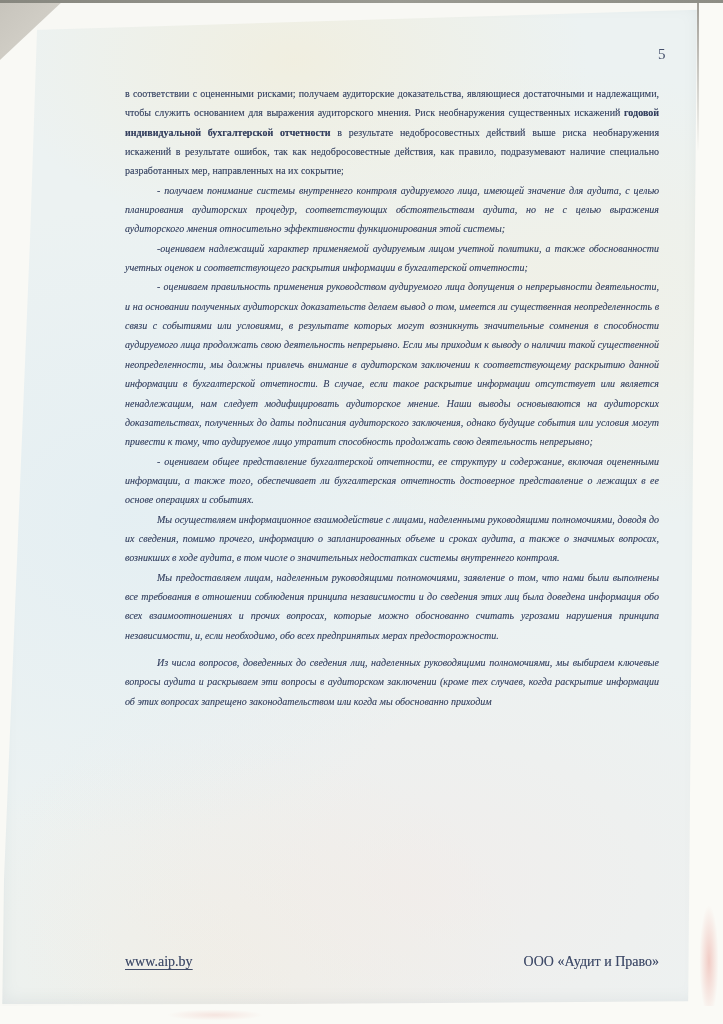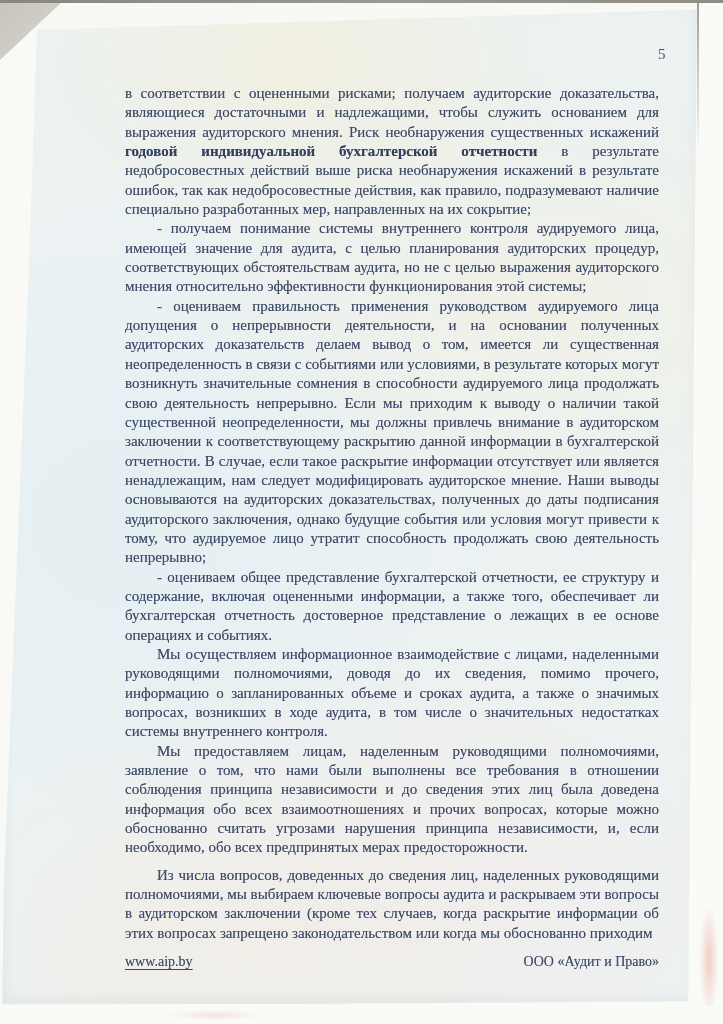--- a/index.html
+++ b/index.html
@@ -70,26 +70,26 @@
     position: absolute; left: 150px; top: 1006px; width: 130px; height: 18px; z-index: 6;
     background: radial-gradient(60px 7px at 50% 50%, rgba(228,150,140,0.22), rgba(228,150,140,0) 80%);
   }
   
   .page-number {
     position: absolute; left: 658px; top: 46px; z-index: 4;
     font-size: 15px; color: #45506c;
   }
   .text-block {
     position: absolute; left: 125px; top: 84px; width: 534px; z-index: 4;
-    font-size: 15px; line-height: 19.35px; color: #3e4a68;
+    font-size: 10px; line-height: 19.35px; color: #3e4a68;
     text-align: justify;
     text-shadow: 0 0 0.6px rgba(62,74,104,0.55);
   }
   .para { margin: 0; }
-  .para.indent { text-indent: 32px; }
+  .para.indent { text-indent: 32px; font-style: italic; }
   .para.gap { margin-top: 8px; }
   .bold { font-weight: bold; color: #35405f; }
   .footer {
     position: absolute; left: 125px; top: 954px; width: 534px; z-index: 4;
     display: flex; justify-content: space-between; align-items: baseline;
     font-size: 14px; color: #3e4a68;
     text-shadow: 0 0 0.6px rgba(62,74,104,0.5);
   }
   .footer .site { text-decoration: underline; text-underline-offset: 3px; }
 </style>
@@ -97,20 +97,21 @@
 <body>
 
 <div class="canvas">
   <div class="paper"></div>
 
   <div class="page-number">5</div>
 
   <div class="text-block">
       <p class="para"><span class="">в соответствии с оцененными рисками; получаем аудиторские доказательства, являющиеся достаточными и надлежащими, чтобы служить основанием для выражения аудиторского мнения. Риск необнаружения существенных искажений </span><span class="bold">годовой индивидуальной бухгалтерской отчетности</span><span class=""> в результате недобросовестных действий выше риска необнаружения искажений в результате ошибок, так как недобросовестные действия, как правило, подразумевают наличие специально разработанных мер, направленных на их сокрытие;</span></p>
       <p class="para indent"><span class="">- получаем понимание системы внутреннего контроля аудируемого лица, имеющей значение для аудита, с целью планирования аудиторских процедур, соответствующих обстоятельствам аудита, но не с целью выражения аудиторского мнения относительно эффективности функционирования этой системы;</span></p>
+      <p class="para indent"><span class="">-оцениваем надлежащий характер применяемой аудируемым лицом учетной политики, а также обоснованности учетных оценок и соответствующего раскрытия информации в бухгалтерской отчетности;</span></p>
       <p class="para indent"><span class="">- оцениваем правильность применения руководством аудируемого лица допущения о непрерывности деятельности, и на основании полученных аудиторских доказательств делаем вывод о том, имеется ли существенная неопределенность в связи с событиями или условиями, в результате которых могут возникнуть значительные сомнения в способности аудируемого лица продолжать свою деятельность непрерывно. Если мы приходим к выводу о наличии такой существенной неопределенности, мы должны привлечь внимание в аудиторском заключении к соответствующему раскрытию данной информации в бухгалтерской отчетности. В случае, если такое раскрытие информации отсутствует или является ненадлежащим, нам следует модифицировать аудиторское мнение. Наши выводы основываются на аудиторских доказательствах, полученных до даты подписания аудиторского заключения, однако будущие события или условия могут привести к тому, что аудируемое лицо утратит способность продолжать свою деятельность непрерывно;</span></p>
       <p class="para indent"><span class="">- оцениваем общее представление бухгалтерской отчетности, ее структуру и содержание, включая оцененными информации, а также того, обеспечивает ли бухгалтерская отчетность достоверное представление о лежащих в ее основе операциях и событиях.</span></p>
       <p class="para indent"><span class="">Мы осуществляем информационное взаимодействие с лицами, наделенными руководящими полномочиями, доводя до их сведения, помимо прочего, информацию о запланированных объеме и сроках аудита, а также о значимых вопросах, возникших в ходе аудита, в том числе о значительных недостатках системы внутреннего контроля.</span></p>
       <p class="para indent"><span class="">Мы предоставляем лицам, наделенным руководящими полномочиями, заявление о том, что нами были выполнены все требования в отношении соблюдения принципа независимости и до сведения этих лиц была доведена информация обо всех взаимоотношениях и прочих вопросах, которые можно обоснованно считать угрозами нарушения принципа независимости, и, если необходимо, обо всех предпринятых мерах предосторожности.</span></p>
       <p class="para indent gap"><span class="">Из числа вопросов, доведенных до сведения лиц, наделенных руководящими полномочиями, мы выбираем ключевые вопросы аудита и раскрываем эти вопросы в аудиторском заключении (кроме тех случаев, когда раскрытие информации об этих вопросах запрещено законодательством или когда мы обоснованно приходим</span></p>
     </div>
 
   <div class="footer">
     <span class="site">www.aip.by</span>
     <span>ООО «Аудит и Право»</span>

